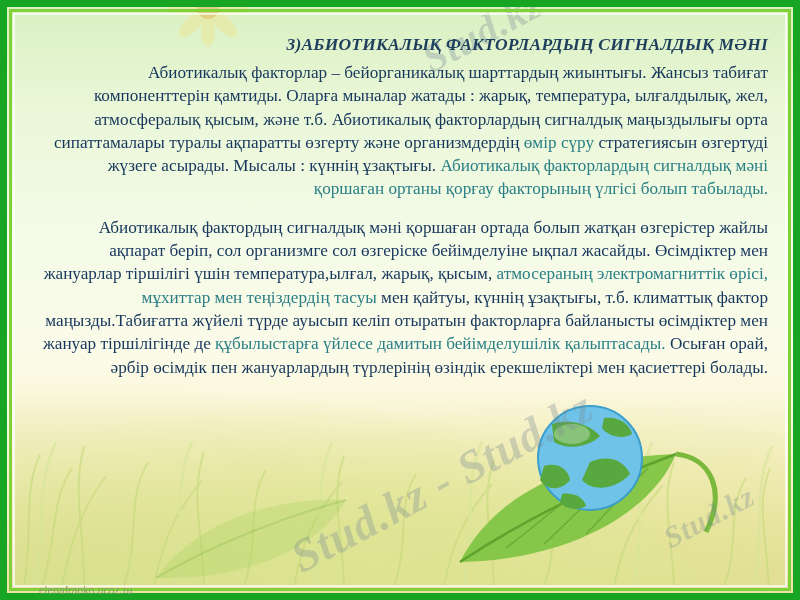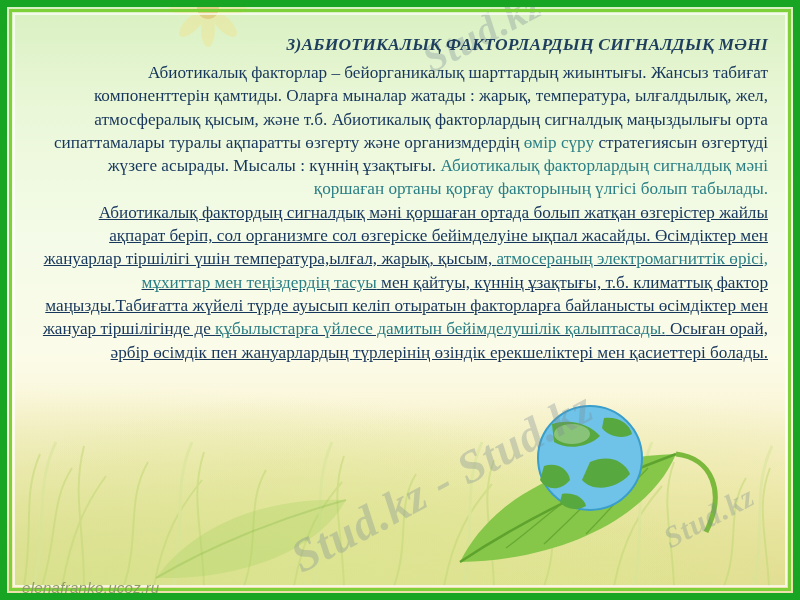--- a/index.html
+++ b/index.html
@@ -121,32 +121,31 @@
     text-align: right;
   }
   .para {
     font-size: 17.2px;
     line-height: 1.355;
     color: #16365c;
     margin: 0;
     text-align: right;
     text-indent: 26px;
   }
-  .para + .para { margin-top: 0; text-decoration: underline; }
+  .para + .para { margin-top: 15px; }
   .teal { color: #2a7f86; }
 
   .footer-url {
     position: absolute;
-    left: 22px;
+    left: 39px;
     bottom: 4px;
     font-family: "Liberation Sans", sans-serif;
-    font-size: 15px;
+    font-size: 10px;
     color: #8a9a6a;
     letter-spacing: 0.3px;
-    font-style: italic;
   }
 </style>
 </head>
 <body>
 
 <div class="slide">
 
   <div class="grass"></div>
 
   <svg class="grass-blades" viewBox="0 0 772 210" preserveAspectRatio="none">

